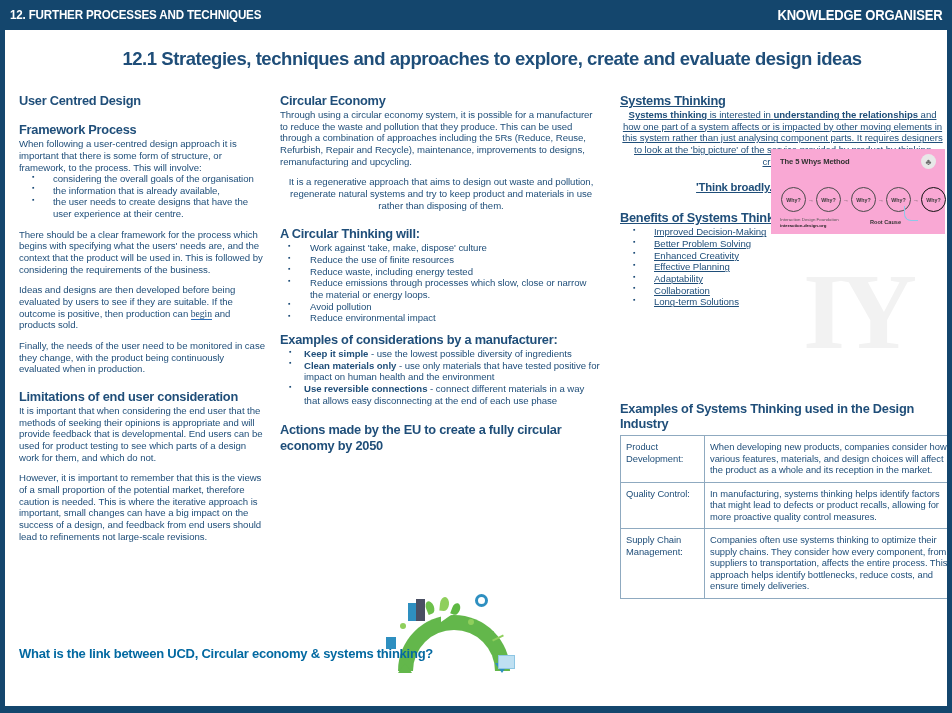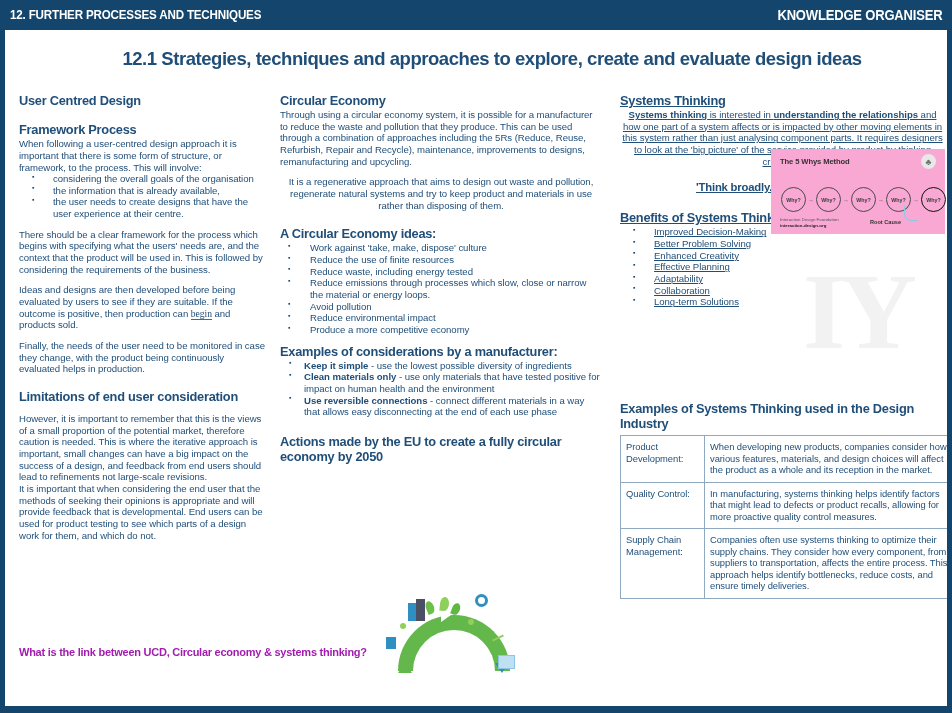--- a/index.html
+++ b/index.html
@@ -184,21 +184,21 @@
   #ce-graphic .leaf {
     position: absolute; background: #6cc04a;
     border-radius: 50% 50% 50% 0;
   }
   #ce-graphic .dot { position: absolute; border-radius: 50%; }
   #ce-graphic .bld { position: absolute; }
 
   
   #closing {
     position: absolute; left: 14px; top: 616px;
-    font-size: 11px; font-weight: bold; color: #a21caf;
+    font-size: 13px; font-weight: bold; color: #0369a1;
     letter-spacing: -0.25px;
   }
 </style>
 </head>
 <body>
 
 <div id="page">
 
   <div id="header">
     <div class="h-left">12. FURTHER PROCESSES AND TECHNIQUES</div>
@@ -216,41 +216,40 @@
 
       <h2 class="sec big" style="margin-top:14px">Framework Process</h2>
       <p class="body">When following a user-centred design approach it is important that there is some form of structure, or framework, to the process. This will involve:</p>
       <ul class="blist ind">
         <li>considering the overall goals of the organisation</li>
         <li>the information that is already available,</li>
         <li>the user needs to create designs that have the user experience at their centre.</li>
       </ul>
       <p class="body gap">There should be a clear framework for the process which begins with specifying what the users' needs are, and the context that the product will be used in. This is followed by considering the requirements of the business.</p>
       <p class="body gap"><span>Ideas and designs are then developed before being evaluated by users to see if they are suitable. If the outcome is positive, then production can </span><span class="spell">begin</span><span> and products sold.</span></p>
-      <p class="body gap">Finally, the needs of the user need to be monitored in case they change, with the product being continuously evaluated helps in production.</p>
+      <p class="body gap">Finally, the needs of the user need to be monitored in case they change, with the product being continuously evaluated when in production.</p>
 
       <h2 class="sec big" style="margin-top:14px">Limitations of end user consideration</h2>
+      <p class="body">It is important that when considering the end user that the methods of seeking their opinions is appropriate and will provide feedback that is developmental. End users can be used for product testing to see which parts of a design work for them, and which do not.</p>
       <p class="body gap">However, it is important to remember that this is the views of a small proportion of the potential market, therefore caution is needed. This is where the iterative approach is important, small changes can have a big impact on the success of a design, and feedback from end users should lead to refinements not large-scale revisions.</p>
-      <p class="body">It is important that when considering the end user that the methods of seeking their opinions is appropriate and will provide feedback that is developmental. End users can be used for product testing to see which parts of a design work for them, and which do not.</p>
     </div>
 
     <div class="col" id="col2">
       <h2 class="sec big">Circular Economy</h2>
       <p class="body">Through using a circular economy system, it is possible for a manufacturer to reduce the waste and pollution that they produce. This can be used through a combination of approaches including the 5Rs (Reduce, Reuse, Refurbish, Repair and Recycle), maintenance, improvements to designs, remanufacturing and upcycling.</p>
       <p class="body center gap" style="padding:0 8px">It is a regenerative approach that aims to design out waste and pollution, regenerate natural systems and try to keep product and materials in use rather than disposing of them.</p>
 
-      <h2 class="sec big" style="margin-top:15px">A Circular Economy ideas:</h2>
+      <h2 class="sec big" style="margin-top:15px">A Circular Thinking will:</h2>
       <ul class="blist">
         <li>Work against 'take, make, dispose' culture</li>
         <li>Reduce the use of finite resources</li>
         <li>Reduce waste, including energy tested</li>
         <li>Reduce emissions through processes which slow, close or narrow the material or energy loops.</li>
         <li>Avoid pollution</li>
         <li>Reduce environmental impact</li>
-        <li>Produce a more competitive economy</li>
       </ul>
 
       <h2 class="sec big" style="margin-top:8px">Examples of considerations by a manufacturer:</h2>
       <ul class="blist tight">
         <li><span class="lead">Keep it simple</span><span> - use the lowest possible diversity of ingredients</span></li>
         <li><span class="lead">Clean materials only</span><span> - use only materials that have tested positive for impact on human health and the environment</span></li>
         <li><span class="lead">Use reversible connections</span><span> - connect different materials in a way that allows easy disconnecting at the end of each use phase</span></li>
       </ul>
 
       <h2 class="sec big" style="margin-top:16px">Actions made by the EU to create a fully circular economy by 2050</h2>

